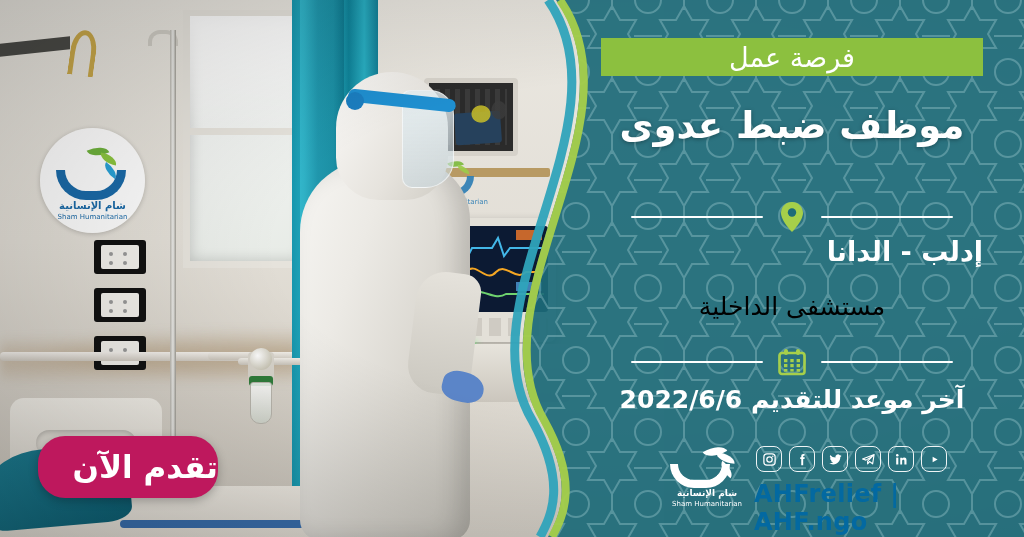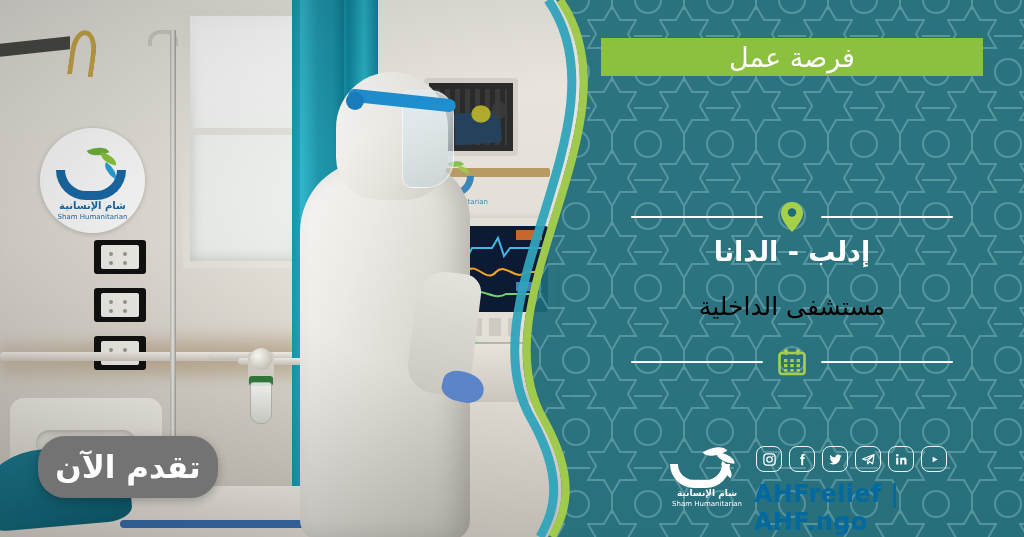--- a/index.html
+++ b/index.html
@@ -164,21 +164,21 @@
     color:#ffffff;font-size:37px;font-weight:bold;direction:rtl;letter-spacing:.5px;
     text-shadow:0 1px 4px rgba(0,0,0,.35);
   }
 
   .sep{position:absolute;left:601px;width:382px;height:34px;display:flex;align-items:center;justify-content:center;gap:12px;}
   .sep .line{height:2px;background:#ffffff;border-radius:2px;width:132px;}
   .sep .ico{width:34px;height:34px;display:flex;align-items:center;justify-content:center;}
   .sep-loc{top:200px;}
   .sep-date{top:345px;}
 
-  .loc-text{position:absolute;left:601px;top:236px;width:382px;text-align:center;
+  .loc-text{position:absolute;left:601px;top:236px;width:382px;
     color:#ffffff;font-size:27px;font-weight:bold;direction:rtl;}
   .hosp-text{position:absolute;left:601px;top:292px;width:382px;text-align:center;
     color:#000000;font-size:25px;direction:rtl;}
   .date-text{position:absolute;left:601px;top:385px;width:382px;text-align:center;
     color:#ffffff;font-size:25px;font-weight:bold;direction:rtl;}
 
   
   .footer{position:absolute;left:668px;top:440px;width:320px;height:80px;}
   .f-logo{position:absolute;left:0;top:4px;width:78px;height:66px;}
   .f-logo .fl1{position:absolute;left:36px;top:2px;width:22px;height:11px;border-radius:0 100% 0 100%;background:#fff;transform:rotate(-30deg);}
@@ -191,21 +191,21 @@
   .socials{position:absolute;left:88px;top:6px;display:flex;gap:7px;}
   .sbtn{width:26px;height:26px;border:1.6px solid rgba(255,255,255,.92);border-radius:8px;
     display:flex;align-items:center;justify-content:center;}
   .sbtn svg{display:block;}
 
   .handle{position:absolute;left:86px;top:40px;color:#0369a1;font-size:24px;font-weight:bold;letter-spacing:.3px;}
 
   
   .cta{
     position:absolute;left:38px;top:436px;width:180px;height:62px;
-    background:#737373;border-radius:27px;display:flex;align-items:center;justify-content:center;
+    background:#be185d;border-radius:27px;display:flex;align-items:center;justify-content:flex-end;
     box-shadow:0 3px 10px rgba(0,0,0,.25);cursor:pointer;
   }
   .cta span{color:#ffffff;font-size:31px;font-weight:bold;direction:rtl;}
 </style>
 </head>
 <body>
 
 <div class="poster">
 
   <div class="photo">
@@ -322,20 +322,21 @@
     <svg class="curve-green" viewBox="0 0 1024 537">
       <path d="M548,0 C632,120 462,300 532,420 C567,483 552,515 540,537" stroke="#2fa3ba" stroke-width="9" opacity=".95"></path>
       <path d="M560,0 C644,120 474,300 544,420 C579,483 564,515 552,537" stroke="#a6cf4a" stroke-width="8" opacity=".95"></path>
     </svg>
   </div>
 
   <div class="banner">
     <span>فرصة عمل</span>
   </div>
 
+  <div class="job-title">موظف ضبط عدوى</div>
 
   <div class="sep sep-loc">
     <div class="line"></div>
     <div class="ico">
       <svg width="22" height="30" viewBox="0 0 22 30">
         <path d="M11 0 C4.9 0 0 4.9 0 11 C0 19 11 30 11 30 C11 30 22 19 22 11 C22 4.9 17.1 0 11 0 Z" fill="#a6cf4a"></path>
         <circle cx="11" cy="10.5" r="4.2" fill="#1d6b79"></circle>
       </svg>
     </div>
     <div class="line"></div>
@@ -360,20 +361,21 @@
             <rect x="18.6" y="16" width="3.4" height="3.2"></rect>
           <rect x="6" y="21" width="3.4" height="2.6"></rect>
             <rect x="12.3" y="21" width="3.4" height="2.6"></rect>
             <rect x="18.6" y="21" width="3.4" height="2.6"></rect>
         </g>
       </svg>
     </div>
     <div class="line"></div>
   </div>
 
+  <div class="date-text">آخر موعد للتقديم 2022/6/6</div>
 
   <div class="footer">
     <div class="f-logo">
       <div class="fl1"></div>
       <div class="fl2"></div>
       <div class="fl3"></div>
       <div class="fhand"></div>
       <div class="ft1">شام الإنسانية</div>
       <div class="ft2">Sham Humanitarian</div>
     </div>

